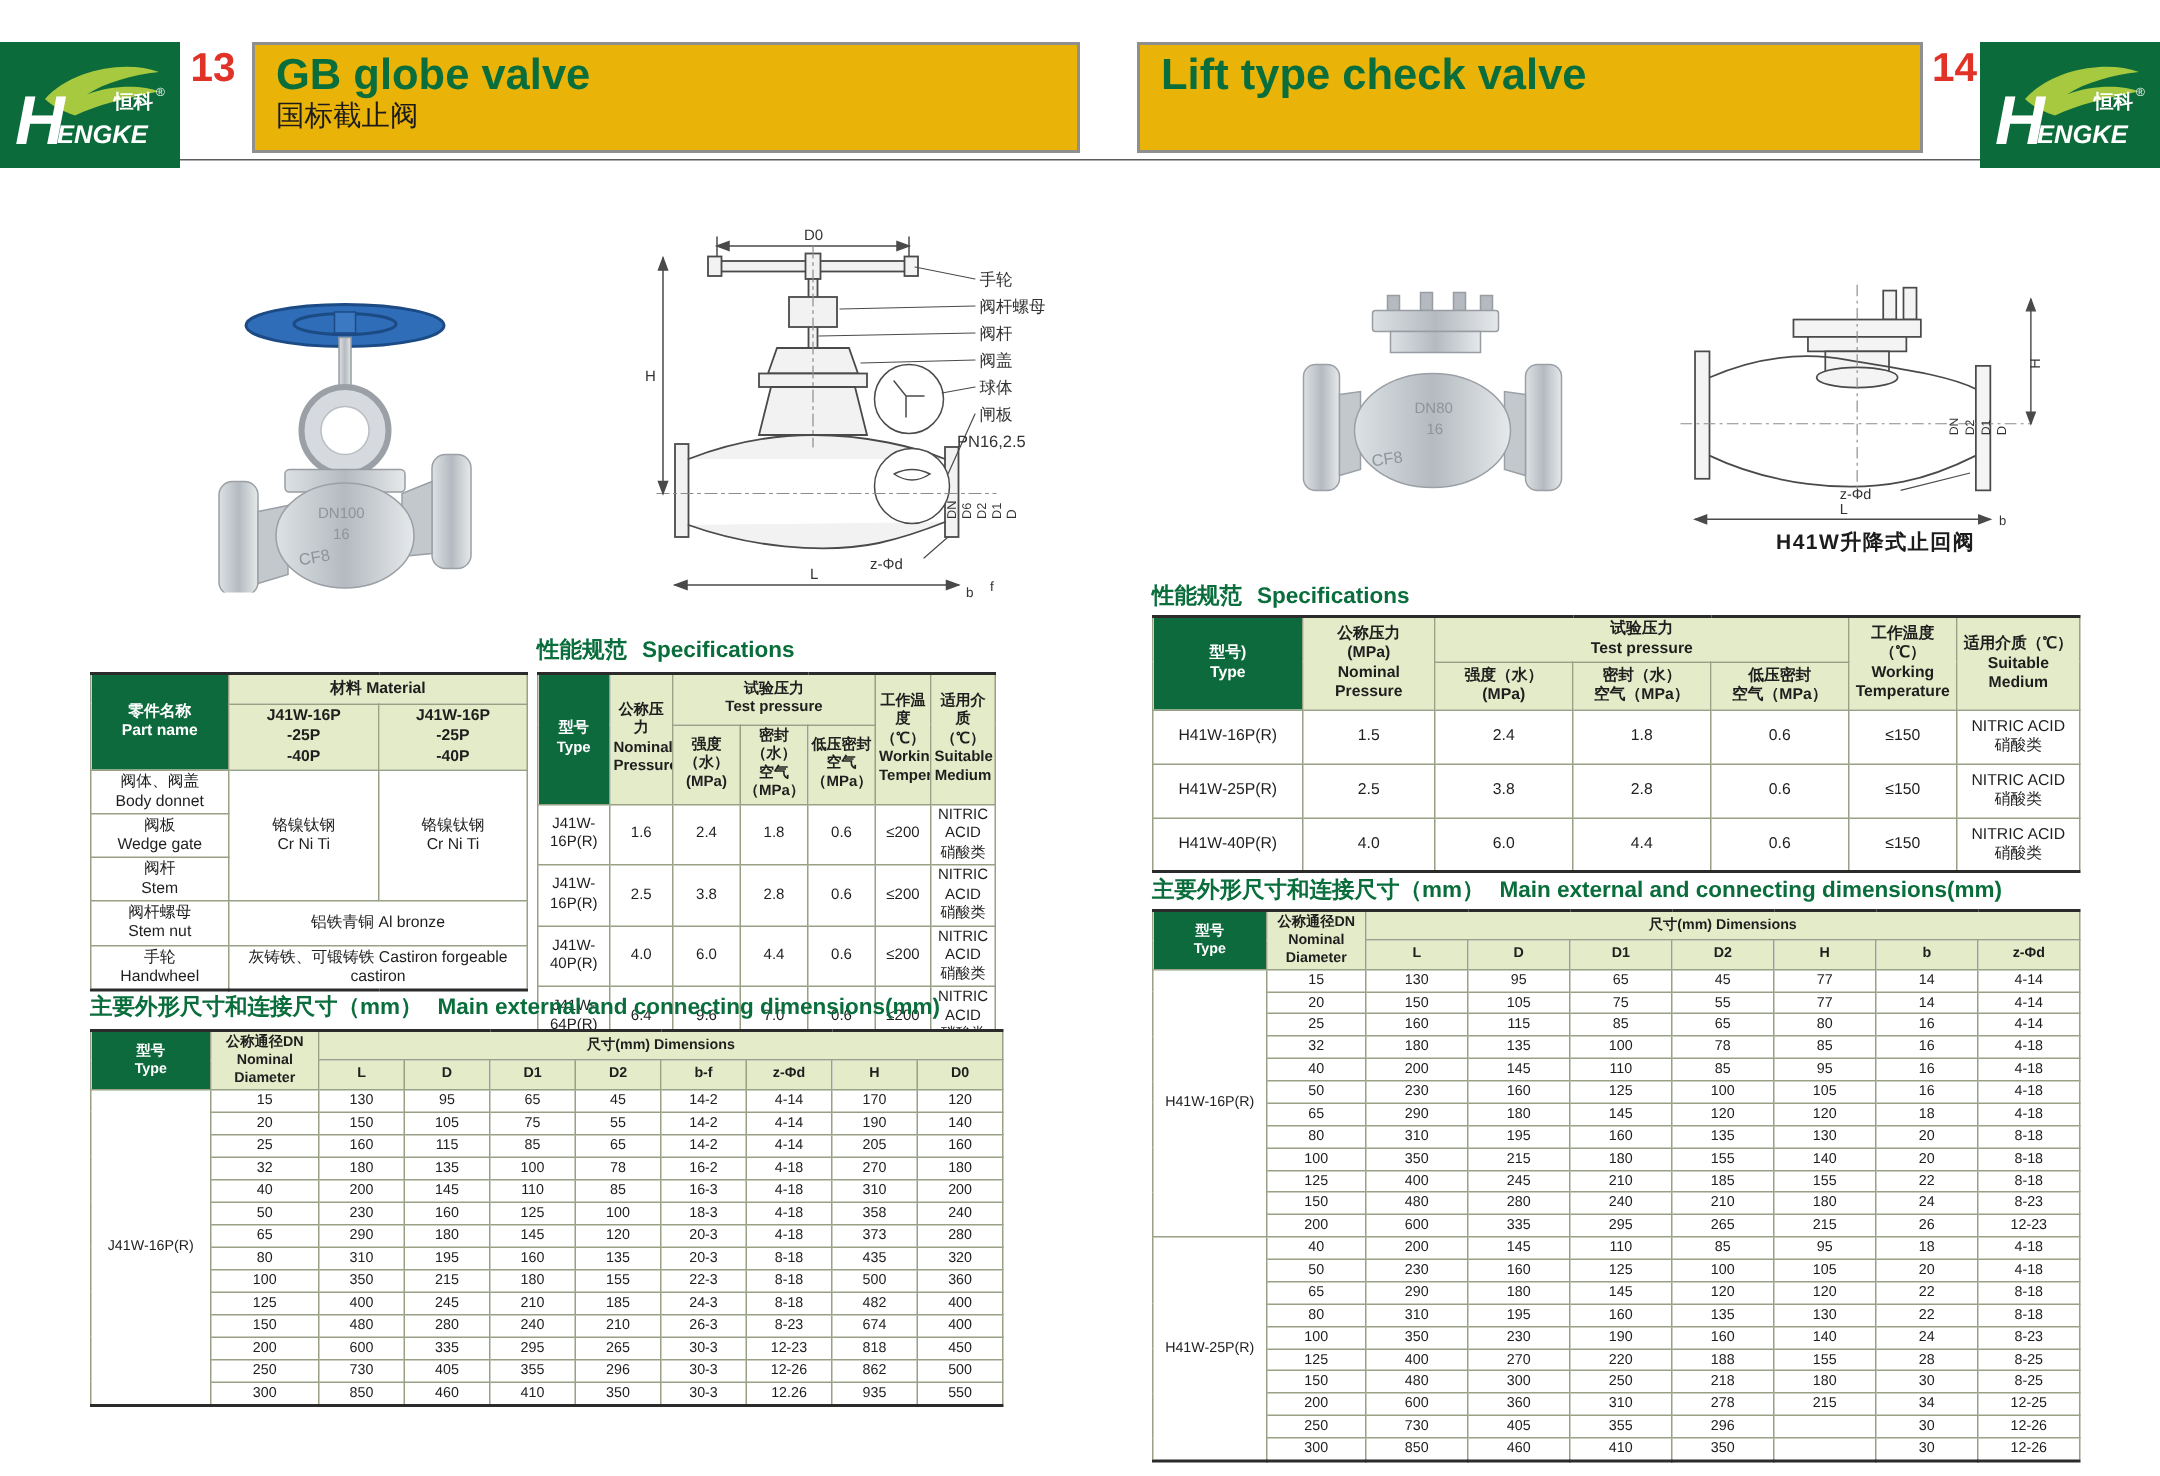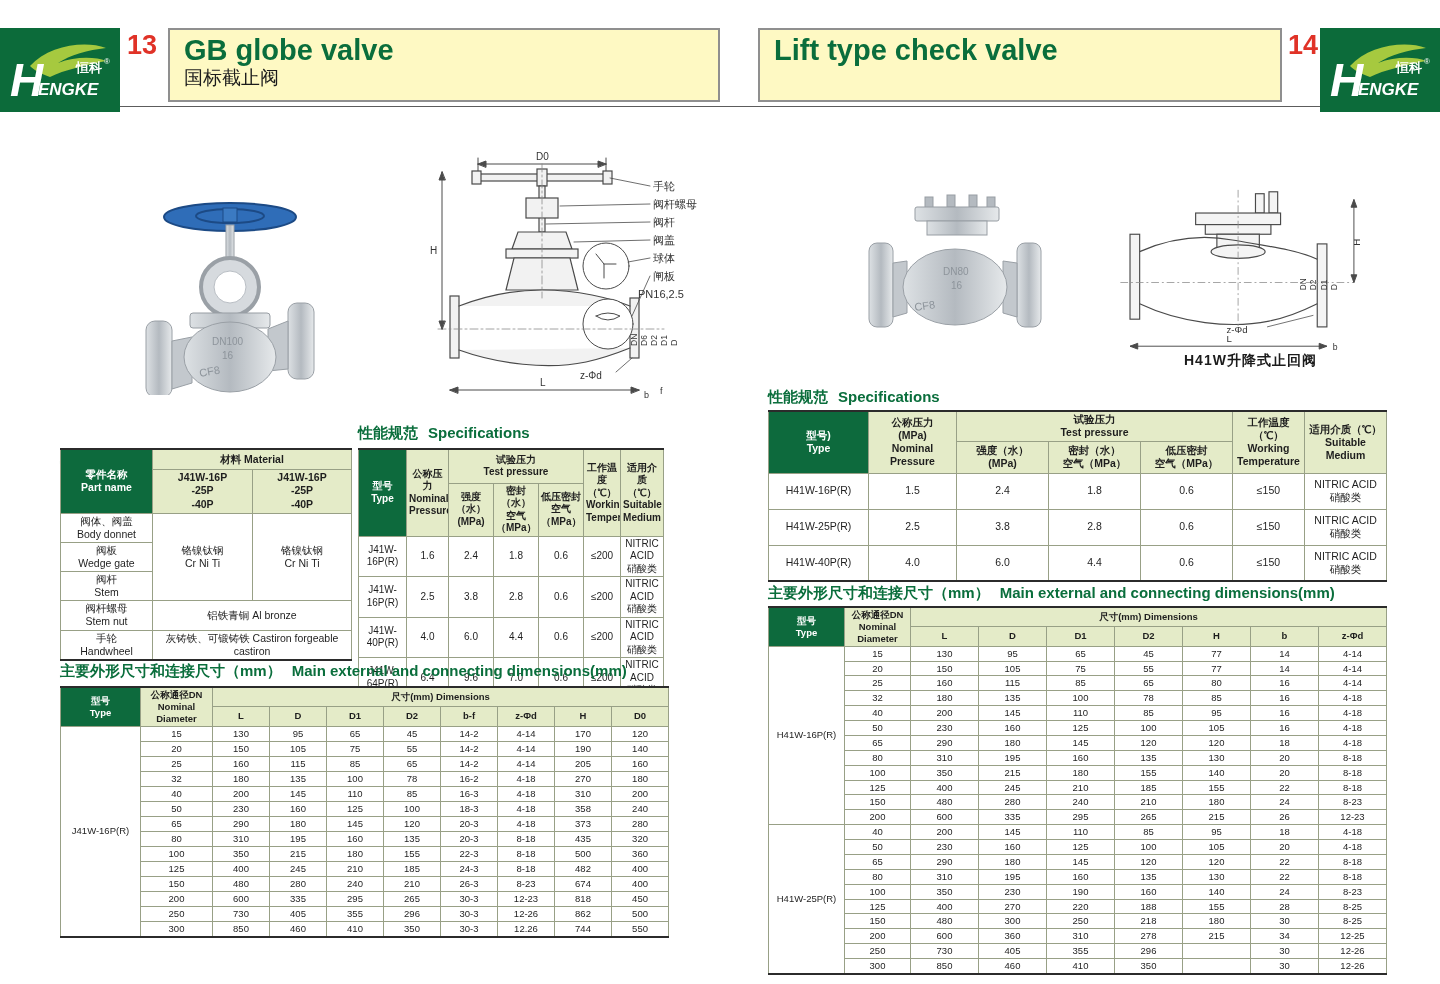--- a/index.html
+++ b/index.html
@@ -1,21 +1,21 @@
 <!DOCTYPE html>
 <html><head>
 <meta charset="utf-8">
 <style>
   html,body{margin:0;padding:0;background:#e9e9e9;font-family:"Liberation Sans",sans-serif;}
   #canvas{position:relative;width:1440px;height:984px;background:#ffffff;overflow:hidden;}
   .abs{position:absolute;}
   
   .logo-block{width:120px;height:84px;}
   .pageno{font-size:27px;font-weight:bold;color:#e03227;line-height:1;}
-  .titlebox{border:2px solid #8f8f8f;box-sizing:border-box;padding:4px 14px 0 14px;background:#fef9c3;}
+  .titlebox{border:2px solid #8f8f8f;box-sizing:border-box;padding:4px 14px 0 14px;background:#eab308;}
   .title-en{font-size:29px;font-weight:bold;color:#0a6e3c;line-height:1.15;letter-spacing:0;}
   .title-zh{font-size:19px;color:#1c1c1c;line-height:1.2;}
   .header-rule{height:1px;background:#5c5c5c;}
   
   .heading{font-size:15px;font-weight:bold;color:#0a6e3c;white-space:nowrap;}
   .heading .en{margin-left:10px;}
   
   table.tbl{border-collapse:collapse;table-layout:fixed;background:#fff;
     border-top:2px solid #2b2b2b;border-bottom:2px solid #2b2b2b;}
   .tbl th,.tbl td{border:1px solid #98a086;text-align:center;vertical-align:middle;
@@ -507,21 +507,21 @@
           <td>500</td>
         </tr>
         <tr>
           <td>300</td>
           <td>850</td>
           <td>460</td>
           <td>410</td>
           <td>350</td>
           <td>30-3</td>
           <td>12.26</td>
-          <td>744</td>
+          <td>935</td>
           <td>550</td>
         </tr>
       </tbody>
   </table>
 
   <div class="abs" style="left:855px;top:185px;">
     <svg width="200" height="165" viewBox="0 0 200 165">
       <defs>
         <linearGradient id="gm2" x1="0" y1="0" x2="1" y2="0">
           <stop offset="0" stop-color="#dde1e4"></stop>

